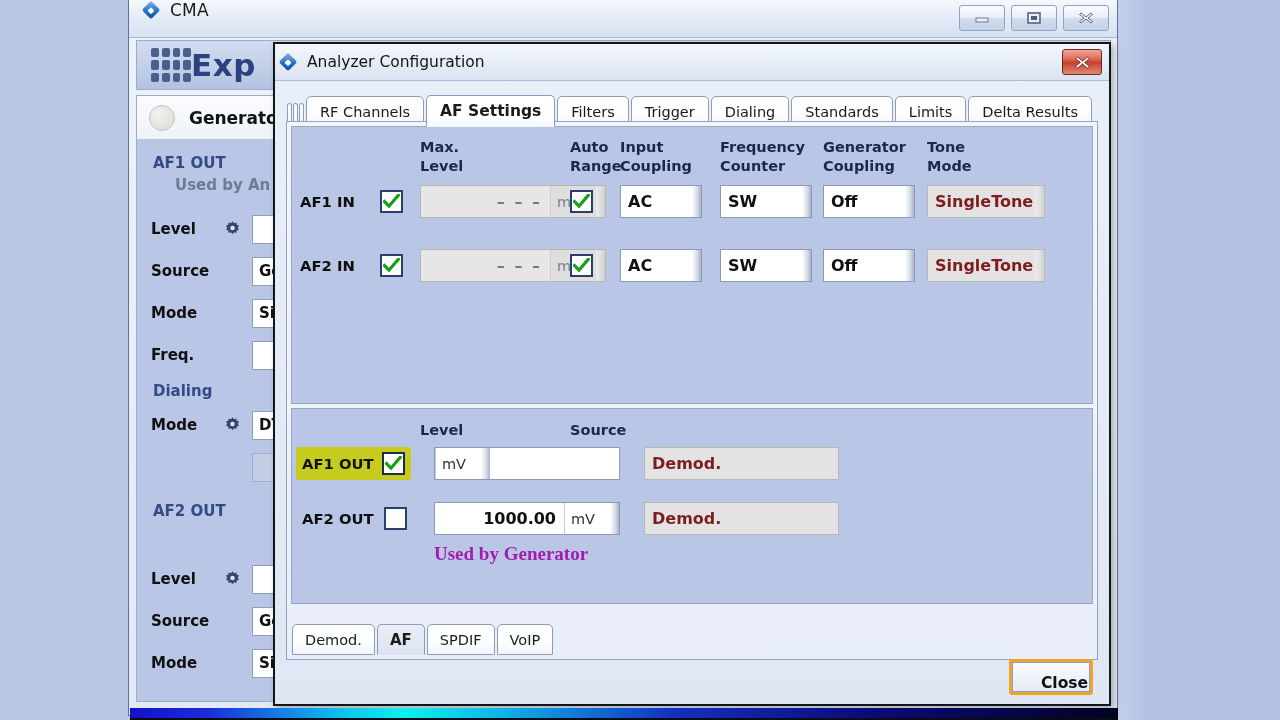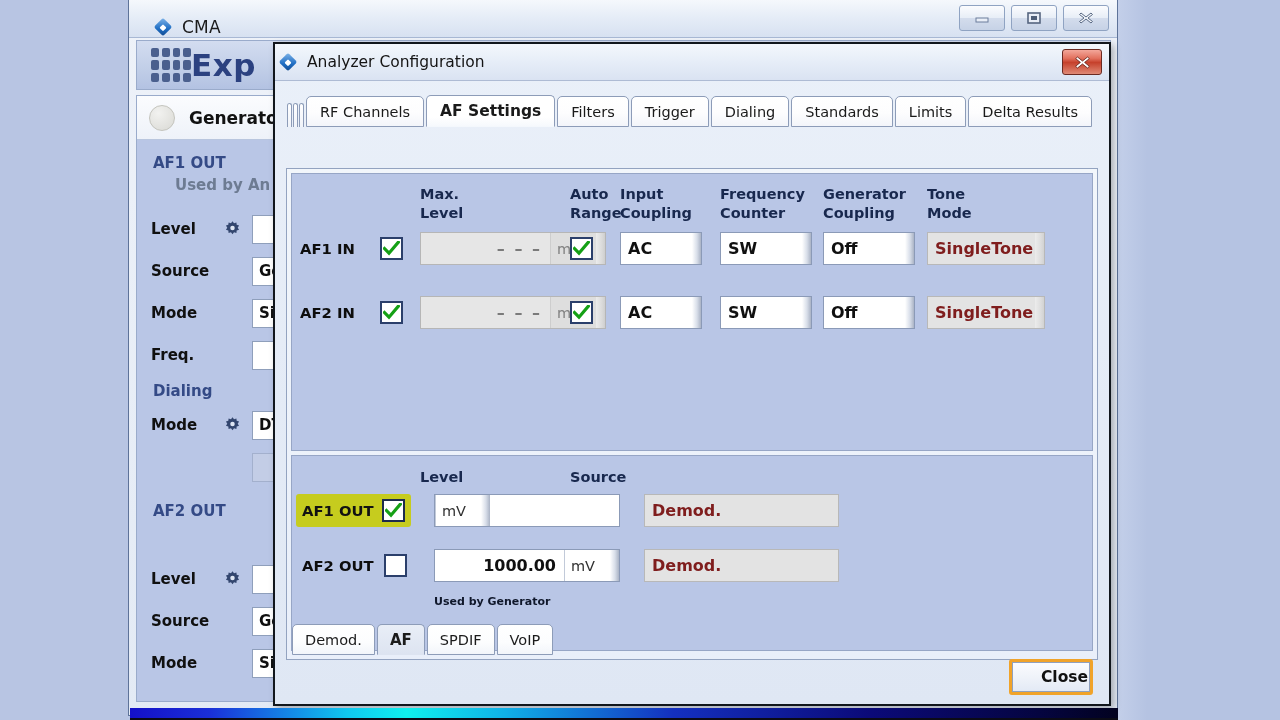--- a/index.html
+++ b/index.html
@@ -21,21 +21,21 @@
   #cma-window {
     position:absolute; left:128px; top:0; width:990px; height:716px;
     background:linear-gradient(to bottom,#eef2f9 0%,#e3eaf5 100%);
     border:1px solid #5e7399;
     border-top:none;
   }
   #cma-titlebar {
     position:relative; height:38px;
     background:linear-gradient(to bottom,#f5f8fc 0%,#e6edf7 45%,#d7e1f1 100%);
     border-bottom:1px solid #a8b8d4;
-    display:flex; align-items:flex-end; padding-left:24px;
+    display:flex; align-items:flex-start; padding-left:12px;
   }
   .rs-logo { width:20px; height:20px; position:relative; flex:0 0 auto; }
   .rs-logo .d {
     position:absolute; left:50%; top:50%; width:13px; height:13px;
     transform:translate(-50%,-50%) rotate(45deg);
     background:linear-gradient(135deg,#7fb4e8 0%,#1f6ec4 60%,#124a90 100%);
     border-radius:2px;
   }
   .rs-logo .d::after {
     content:""; position:absolute; left:50%; top:50%; width:5px; height:5px;
@@ -155,21 +155,20 @@
   .tab.active {
     height:32px; font-weight:bold; font-size:15.5px;
     background:linear-gradient(to bottom,#ffffff 0%,#ffffff 70%,#f6f9fd 100%);
     border-bottom:1px solid #f4f8fd; z-index:3; position:relative;
   }
 
   #dlg-body {
     position:absolute; left:11px; top:77px; right:11px; bottom:44px;
     background:linear-gradient(to bottom,#f2f6fb 0%,#e9effa 100%);
     border:1px solid #93a3c0;
-    margin-top:47px;
   }
 
   .panel {
     background:#b9c6e6; border:1px solid #97a6c6; margin:4px;
   }
   #panel-in { height:278px; }
   #panel-out { height:196px; margin-top:0; }
 
   
   .cols { display:flex; align-items:flex-start; }
@@ -241,21 +240,21 @@
     width:9px; align-self:stretch;
     background:linear-gradient(to right,#ffffff 0%,#d8dee9 55%,#aab3c5 100%);
   }
   .dropdown.disabled { background:#e3e3e3; border-color:#b8b8b8; }
   .dropdown.disabled .dv { color:#7f1d1d; }
   .dropdown.disabled .grip {
     background:linear-gradient(to right,#ececec 0%,#dedede 60%,#d2d2d2 100%);
   }
 
   .usedby {
-    font-size:11px; font-weight:bold; color:#0f172a;
+    font-size:19px; font-weight:bold; color:#a21caf;font-family:Liberation Serif, serif;
   }
 
   
   #srctabs {
     position:absolute; left:5px; bottom:4px; display:flex; align-items:flex-end;
     height:36px;
   }
   .stab {
     height:31px; padding:0 12px; display:flex; align-items:center;
     font-size:14.5px; color:#1b1b1b;
@@ -265,21 +264,21 @@
   .stab.active {
     font-weight:bold; font-size:15px;
     background:linear-gradient(to bottom,#e9eef7 0%,#dde4f1 100%);
     border-bottom:1px solid #dde4f1;
   }
 
   #close-btn {
     position:absolute; right:16px; bottom:9px; width:84px; height:36px;
     border:3px solid #f0a32a; border-radius:3px;
     background:linear-gradient(to bottom,#fbfcfe 0%,#eef2f9 55%,#e2e9f5 100%);
-    display:flex; align-items:center; justify-content:center;
+    display:flex; align-items:flex-end; justify-content:center;
     font-size:15.5px; font-weight:bold; color:#111;padding-left:27px;
   }
   #close-btn .inner {
     position:absolute; inset:0; border:1px solid #8fa0be;
   }
 
   
   #bottom-strip {
     position:absolute; left:130px; top:708px; width:988px; height:12px;
     background:linear-gradient(to right,#1410c8 0%,#1a2fd8 8%,#10c8f0 22%,#0ff0ee 28%,

